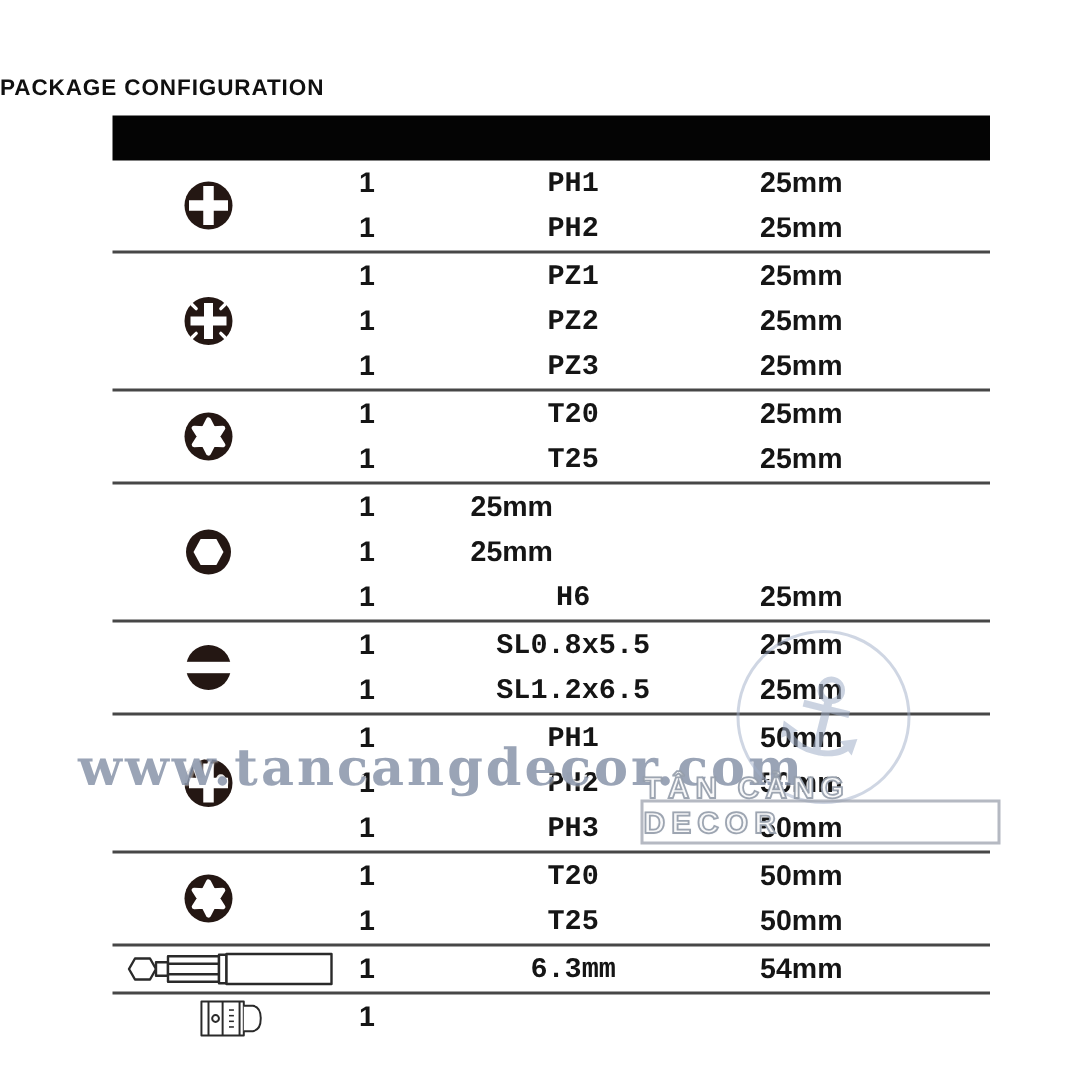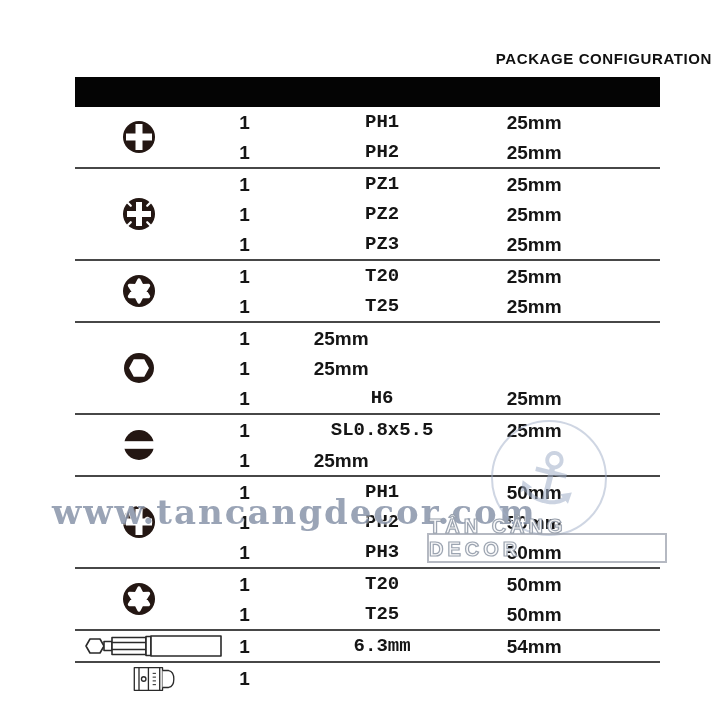--- a/index.html
+++ b/index.html
@@ -1,18 +1,18 @@
 <!DOCTYPE html>
 <html><head>
 <meta charset="utf-8">
 <style>
   html,body{margin:0;padding:0;background:#fff;}
   .page{position:relative;width:720px;height:720px;background:#ffffff;overflow:hidden;
         font-family:"Liberation Sans",sans-serif;}
-  .title{position:absolute;top:50px;left:0;width:712px;text-align:right;
+  .title{position:absolute;top:50px;left:0;width:712px;text-align:left;
          font-size:15px;font-weight:700;letter-spacing:.6px;color:#101010;}
   .table{position:absolute;left:75px;top:77px;width:585px;}
   .header-bar{height:30px;background:#040404;}
   .group{display:flex;align-items:stretch;}
   .group + .group{border-top:2px solid #474747;}
   .icon-cell{width:22%;display:flex;align-items:center;justify-content:center;}
   .rows{width:78%;}
   .row{height:30px;display:flex;align-items:center;}
   .cell{font-size:19px;font-weight:700;color:#151515;text-align:center;line-height:1;
         white-space:nowrap;}
@@ -151,20 +151,21 @@
   </svg>
           </div>
           <div class="rows" data-name="group-rows">
             <div class="row" data-name="table-row">
               <div class="cell qty" data-name="qty-cell">1</div>
               <div class="cell size" data-name="size-cell">SL0.8x5.5</div>
               <div class="cell length" data-name="length-cell">25mm</div>
             </div>
             <div class="row" data-name="table-row">
               <div class="cell qty" data-name="qty-cell">1</div>
+              <div class="cell size" data-name="size-cell">SL1.2x6.5</div>
               <div class="cell length" data-name="length-cell">25mm</div>
             </div>
           </div>
         </div>
         <div class="group" data-name="bit-group">
           <div class="icon-cell" data-name="bit-icon-cell">
             <svg class="round-icon" viewBox="0 0 40 40" xmlns="http://www.w3.org/2000/svg" data-name="phillips-icon">
     <circle cx="20" cy="20" r="16" fill="#241713"></circle>
     <path d="M16.5 7 h7 v9.5 H33 v7 H23.5 V33 h-7 V23.5 H7 v-7 h9.5 Z" fill="#ffffff"></path>
   </svg>

